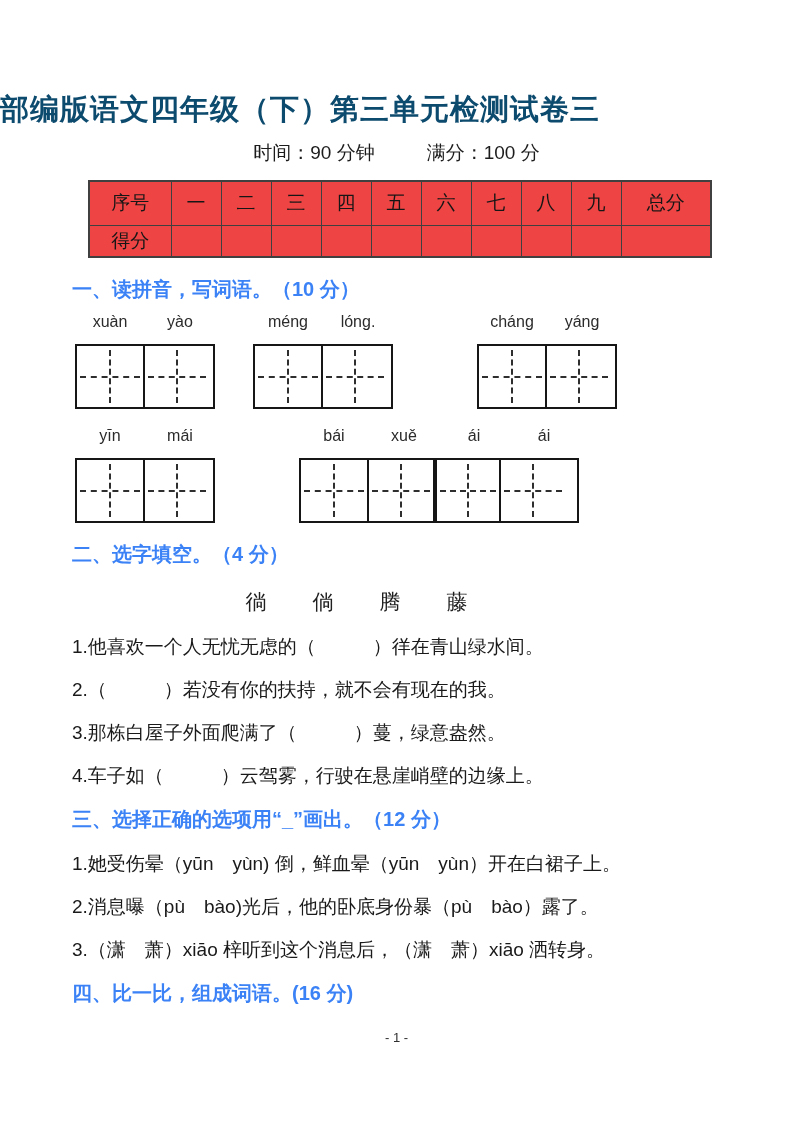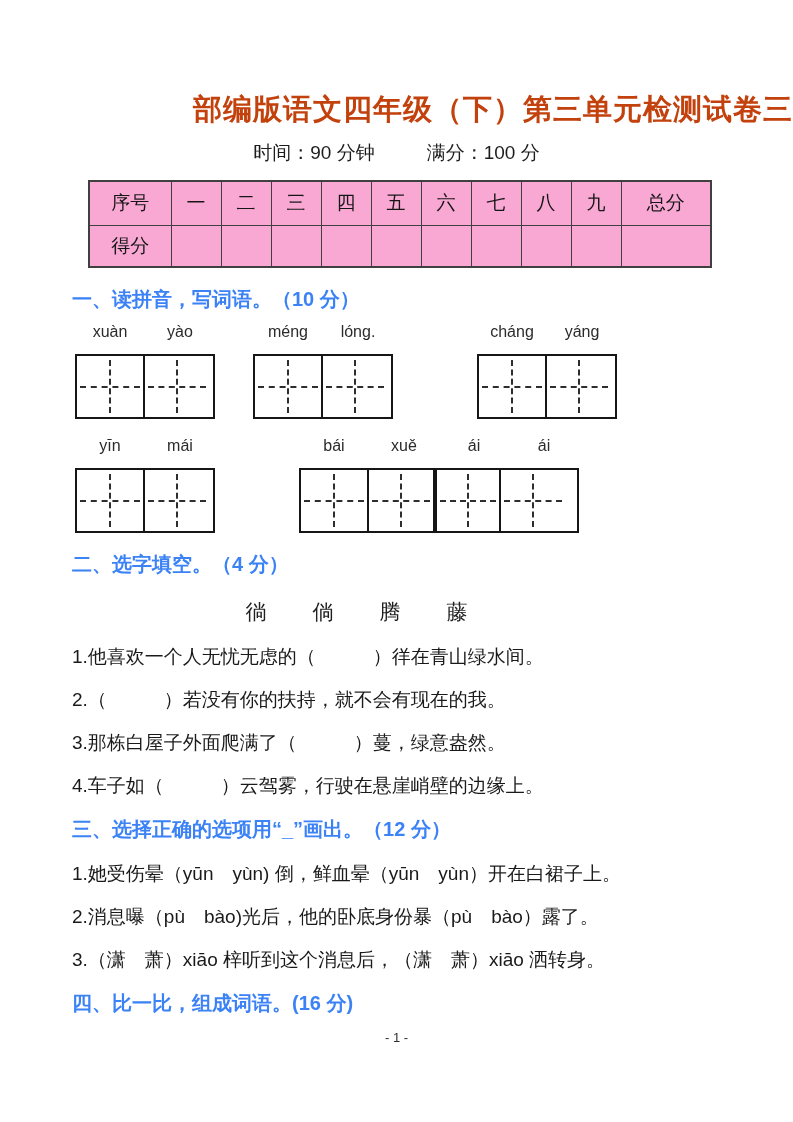--- a/index.html
+++ b/index.html
@@ -3,36 +3,36 @@
 <meta charset="utf-8">
 <style>
   * { margin:0; padding:0; box-sizing:border-box; }
   html,body { background:#e8e8e8; }
   .page {
     width:793px; height:1122px; background:#ffffff; position:relative;
     margin:0 auto; overflow:hidden;
     font-family:"Liberation Sans", sans-serif; color:#1c1c1c;
   }
   .doc-title {
-    margin-top:90px; text-align:right;
-    font-size:29px; font-weight:bold; letter-spacing:1px; color:#c2410c;
+    margin-top:90px; text-align:left;
+    font-size:29px; font-weight:bold; letter-spacing:1px; color:#0c4a6e;
   }
   .doc-subtitle {
     margin-top:10px; display:flex; justify-content:center; gap:52px;
     font-size:19px; color:#1c1c1c;
   }
   table.score-table {
     border-collapse:collapse; margin:14px 0 0 88px;
     border:2px solid #404040; table-layout:fixed; width:622px;
   }
   .score-table td {
     border:1px solid #404040; text-align:center; font-size:19px;
-    height:44px; color:#161616; background:#f9a8d4;
-  }
-  .score-table tr:last-child td { height:42px; }
+    height:44px; color:#161616; background:#ef4444;
+  }
+  .score-table tr:last-child td { height:32px; }
   .col-first { width:82px; } .col-num { width:50px; } .col-last { width:90px; }
 
   .sec-heading {
     margin:18px 0 0 72px; font-size:20px; font-weight:bold; color:#3b82f6;
   }
   .pinyin-grids { margin-left:75px; }
   .grid-row { display:flex; align-items:flex-end; }
   .grid-row.r1 { margin-top:10px; }
   .grid-row.r2 { margin-top:18px; }
   .tzg-block { display:flex; flex-direction:column; }

